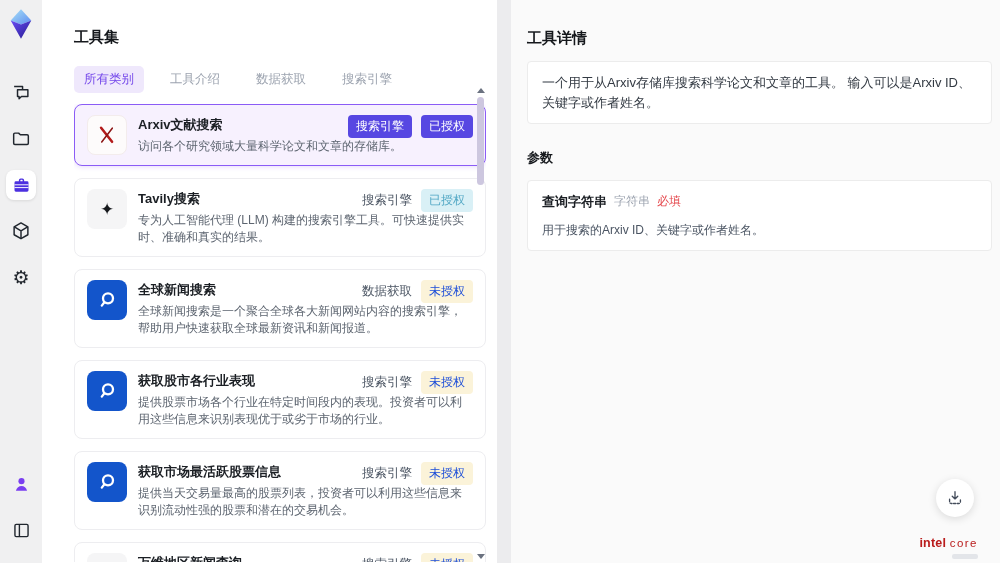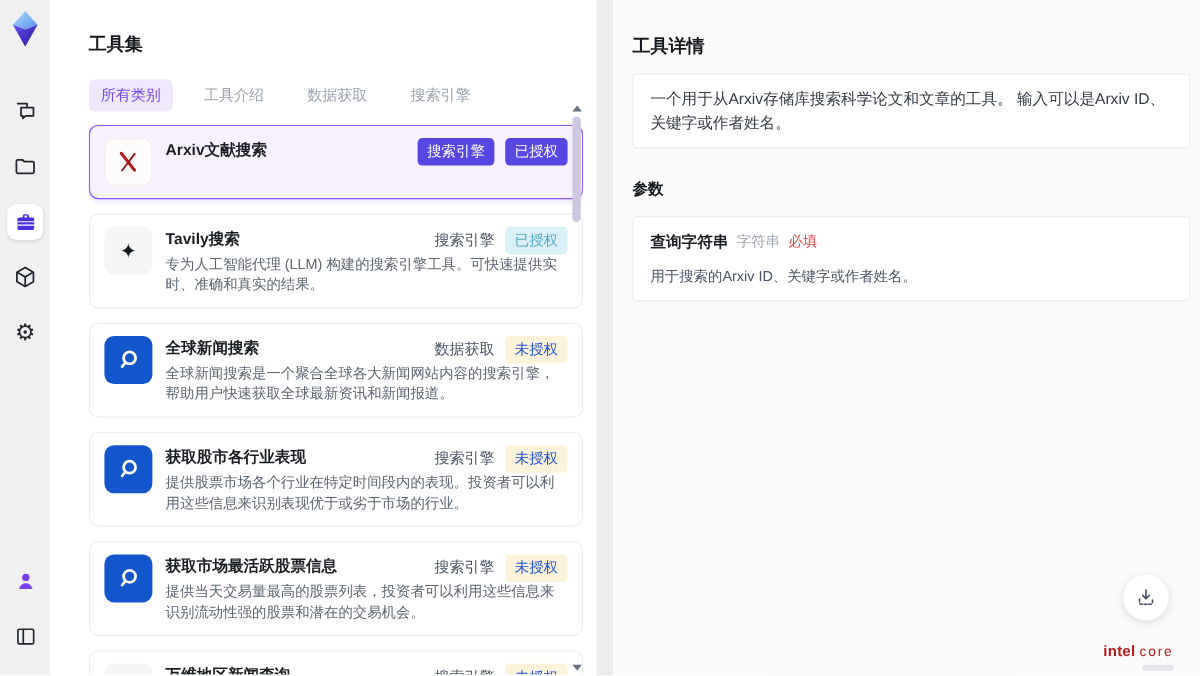--- a/index.html
+++ b/index.html
@@ -151,20 +151,21 @@
   <div class="list">
   <div class="card selected">
     <div class="tool-icon i-arxiv">
           <svg viewBox="0 0 20 20" width="22" height="22">
             <path d="M4.6 3.4 14.6 16.2" stroke="#b31b1b" stroke-width="2.3" stroke-linecap="round"></path>
             <path d="M14.8 3.8 5.2 16.4" stroke="#8c1515" stroke-width="1.4" stroke-linecap="round"></path>
           </svg>
         </div>
     <div class="tool-body">
       <div class="tool-title">Arxiv文献搜索</div>
+      <div class="tool-desc">访问各个研究领域大量科学论文和文章的存储库。</div>
     </div>
     <div class="badges">
       <span class="badge cat-solid">搜索引擎</span>
       <span class="badge auth auth-solid">已授权</span>
     </div>
   </div>
 
   <div class="card">
     <div class="tool-icon i-sparkle">
           <span class="sparkle">✦</span>

